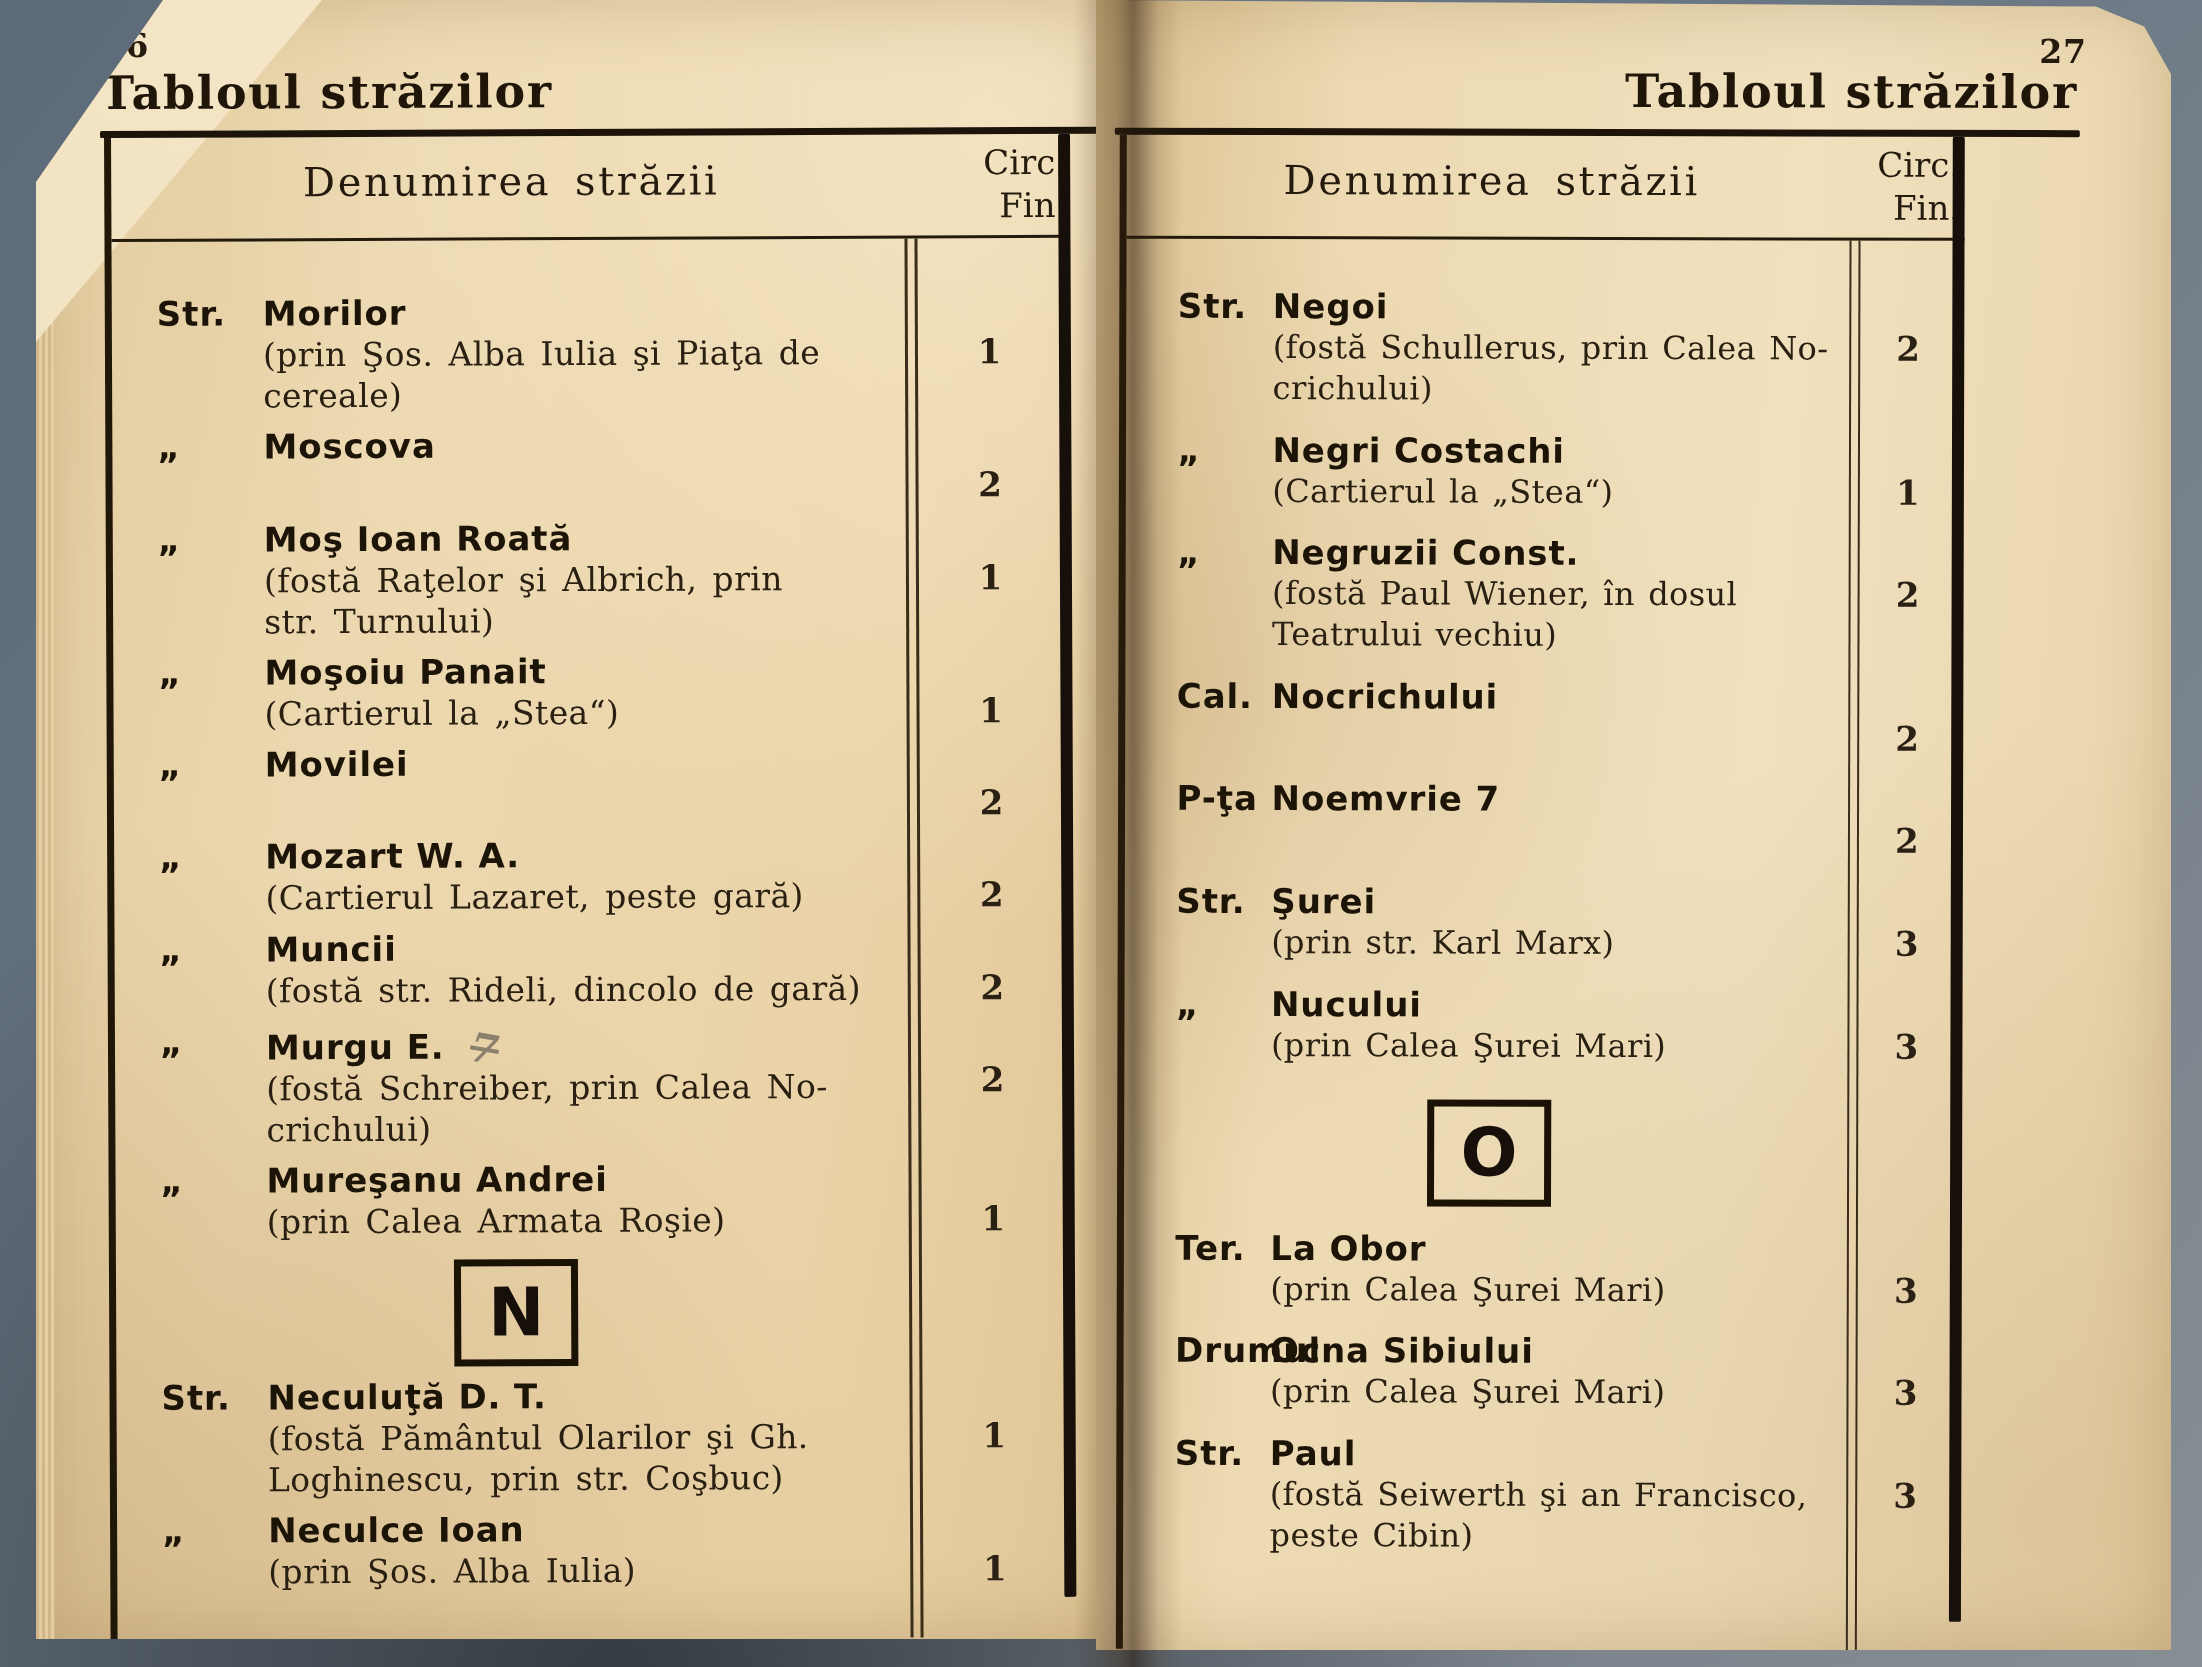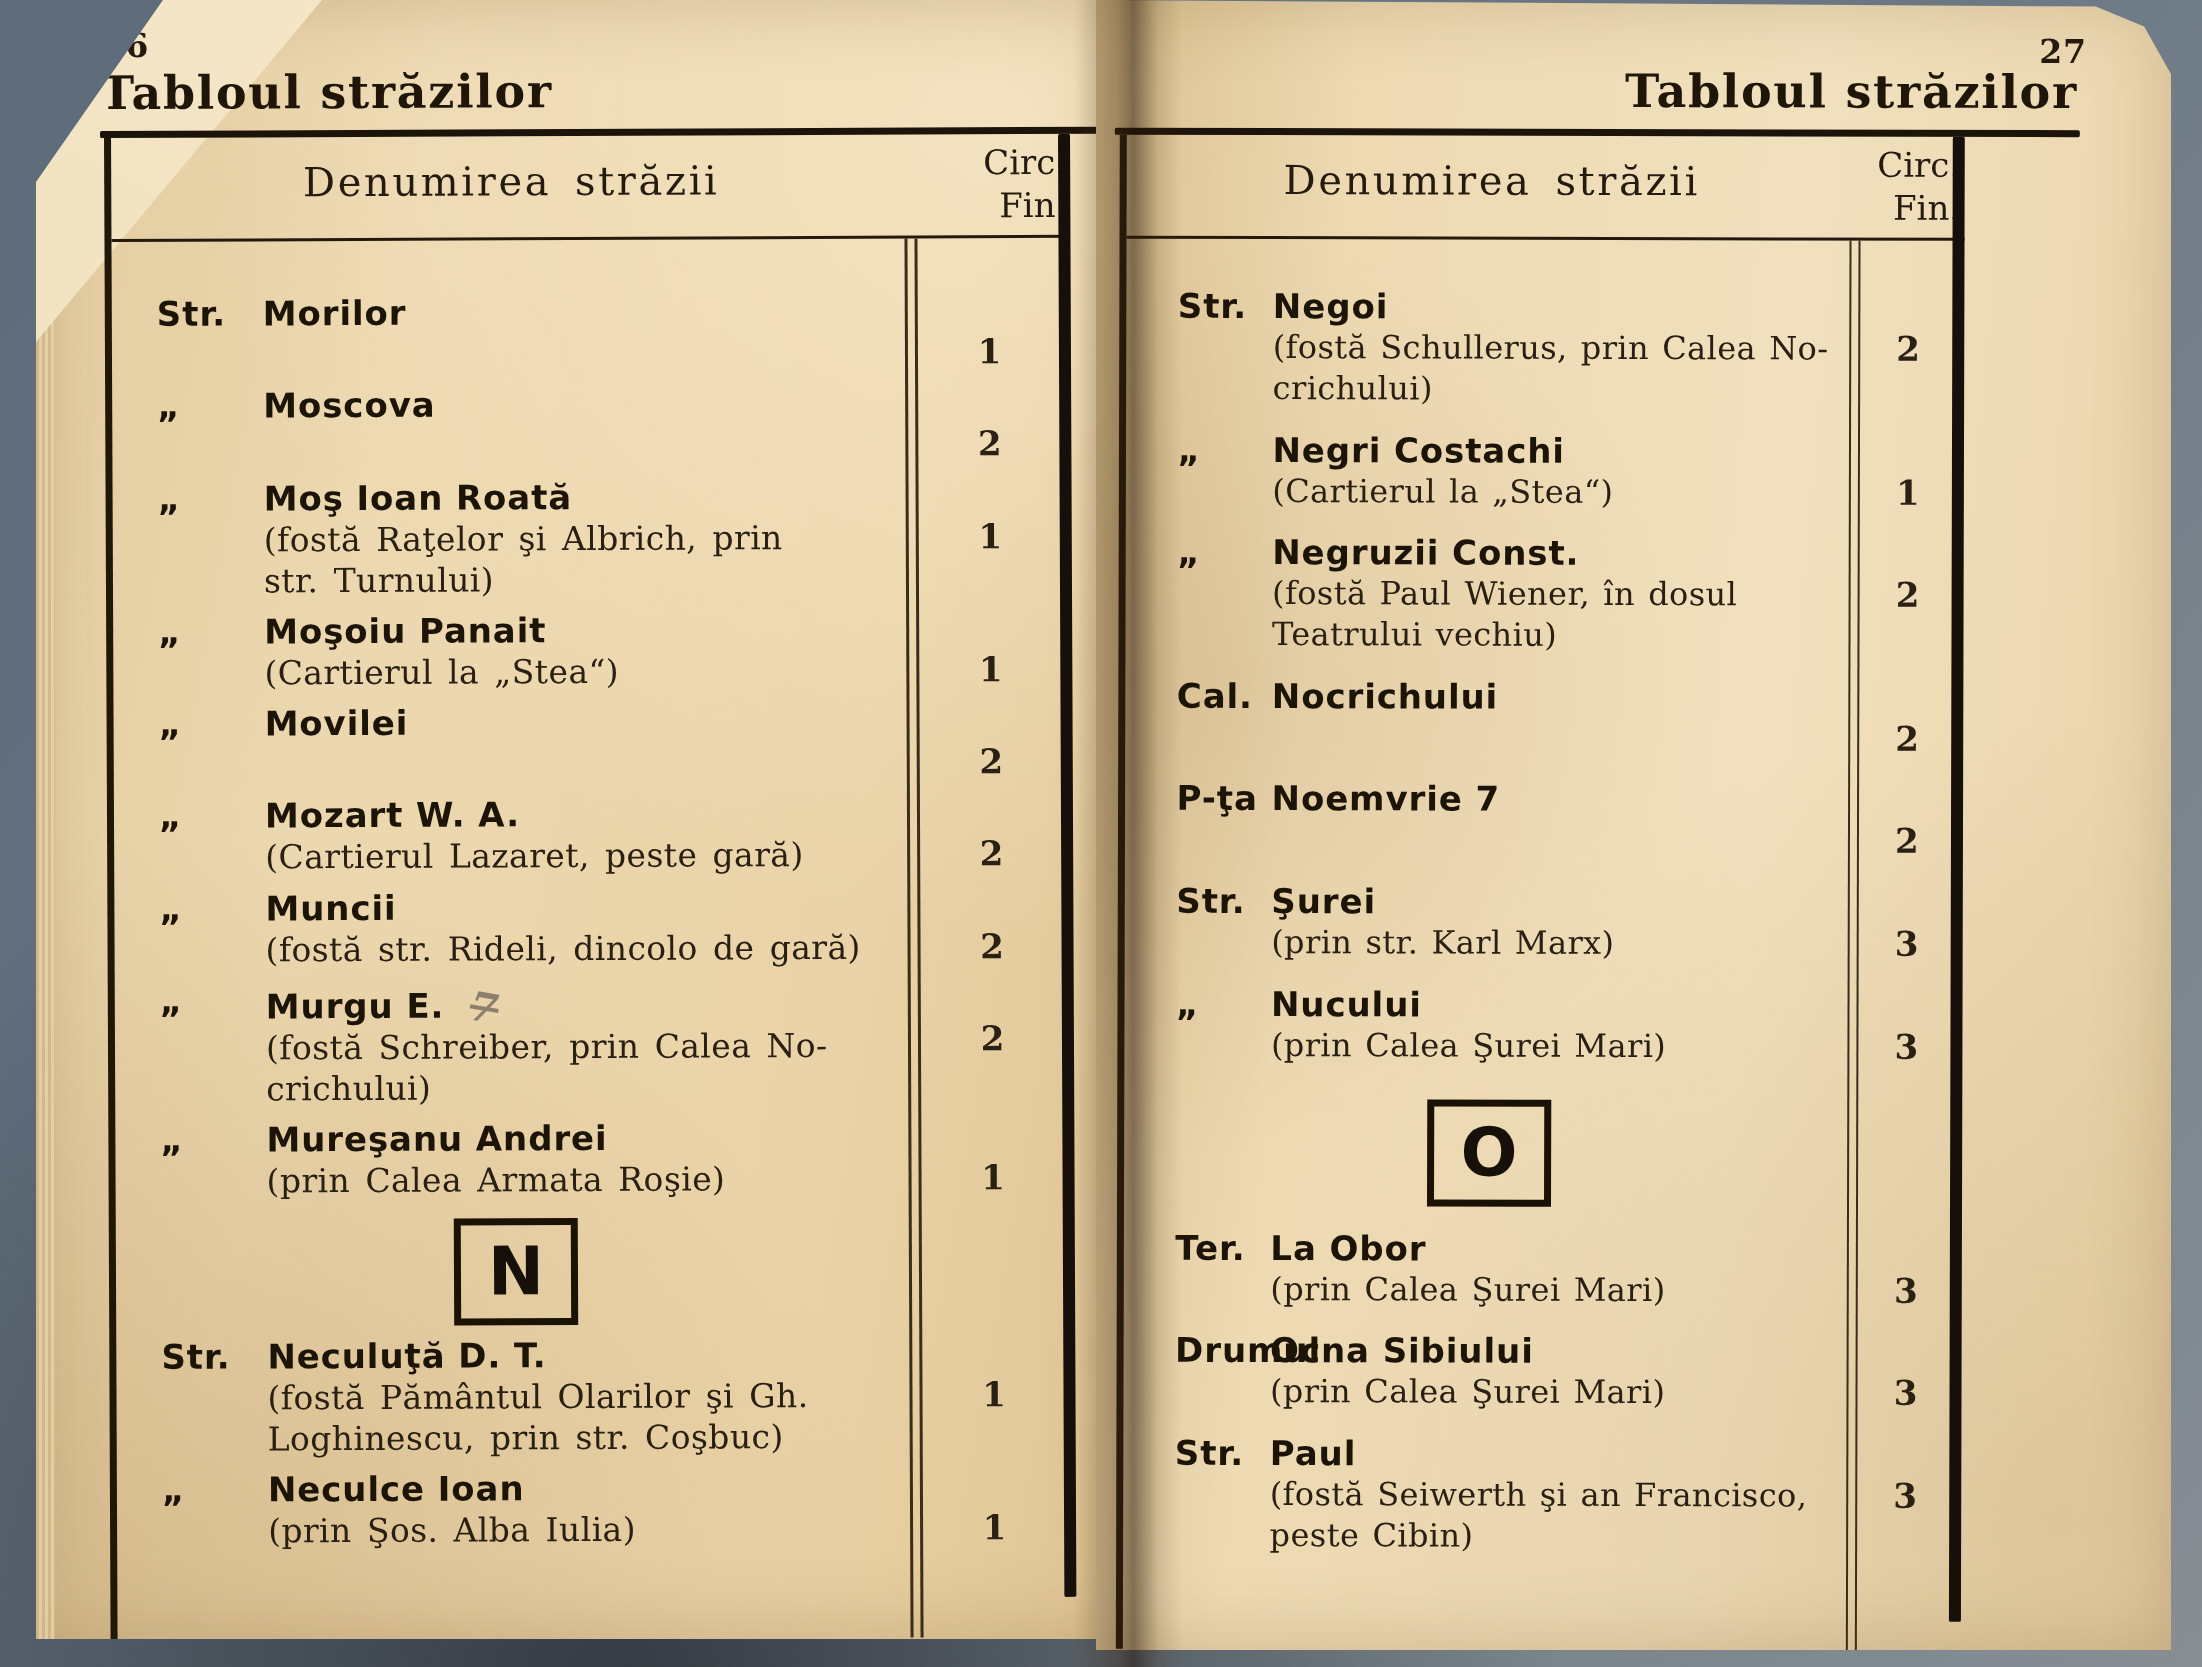--- a/index.html
+++ b/index.html
@@ -119,20 +119,21 @@
         <div class="head-rule"></div>
         <div class="vline v1"></div>
         <div class="vline v2"></div>
         <div class="rborder"></div>
         <div class="tbody" id="tbody-0">
   <div class="entry">
     <div class="entry-left">
       <span class="prefix">Str.</span>
       <span class="entry-body">
         <span class="entry-name">Morilor</span>
+        <span class="entry-detail"><div class="dline">(prin Şos. Alba Iulia şi Piaţa de</div><div class="dline">cereale)</div></span>
       </span>
     </div>
     <div class="entry-num">1</div>
   </div>
 
   <div class="entry">
     <div class="entry-left">
       <span class="prefix">„</span>
       <span class="entry-body">
         <span class="entry-name">Moscova</span>

